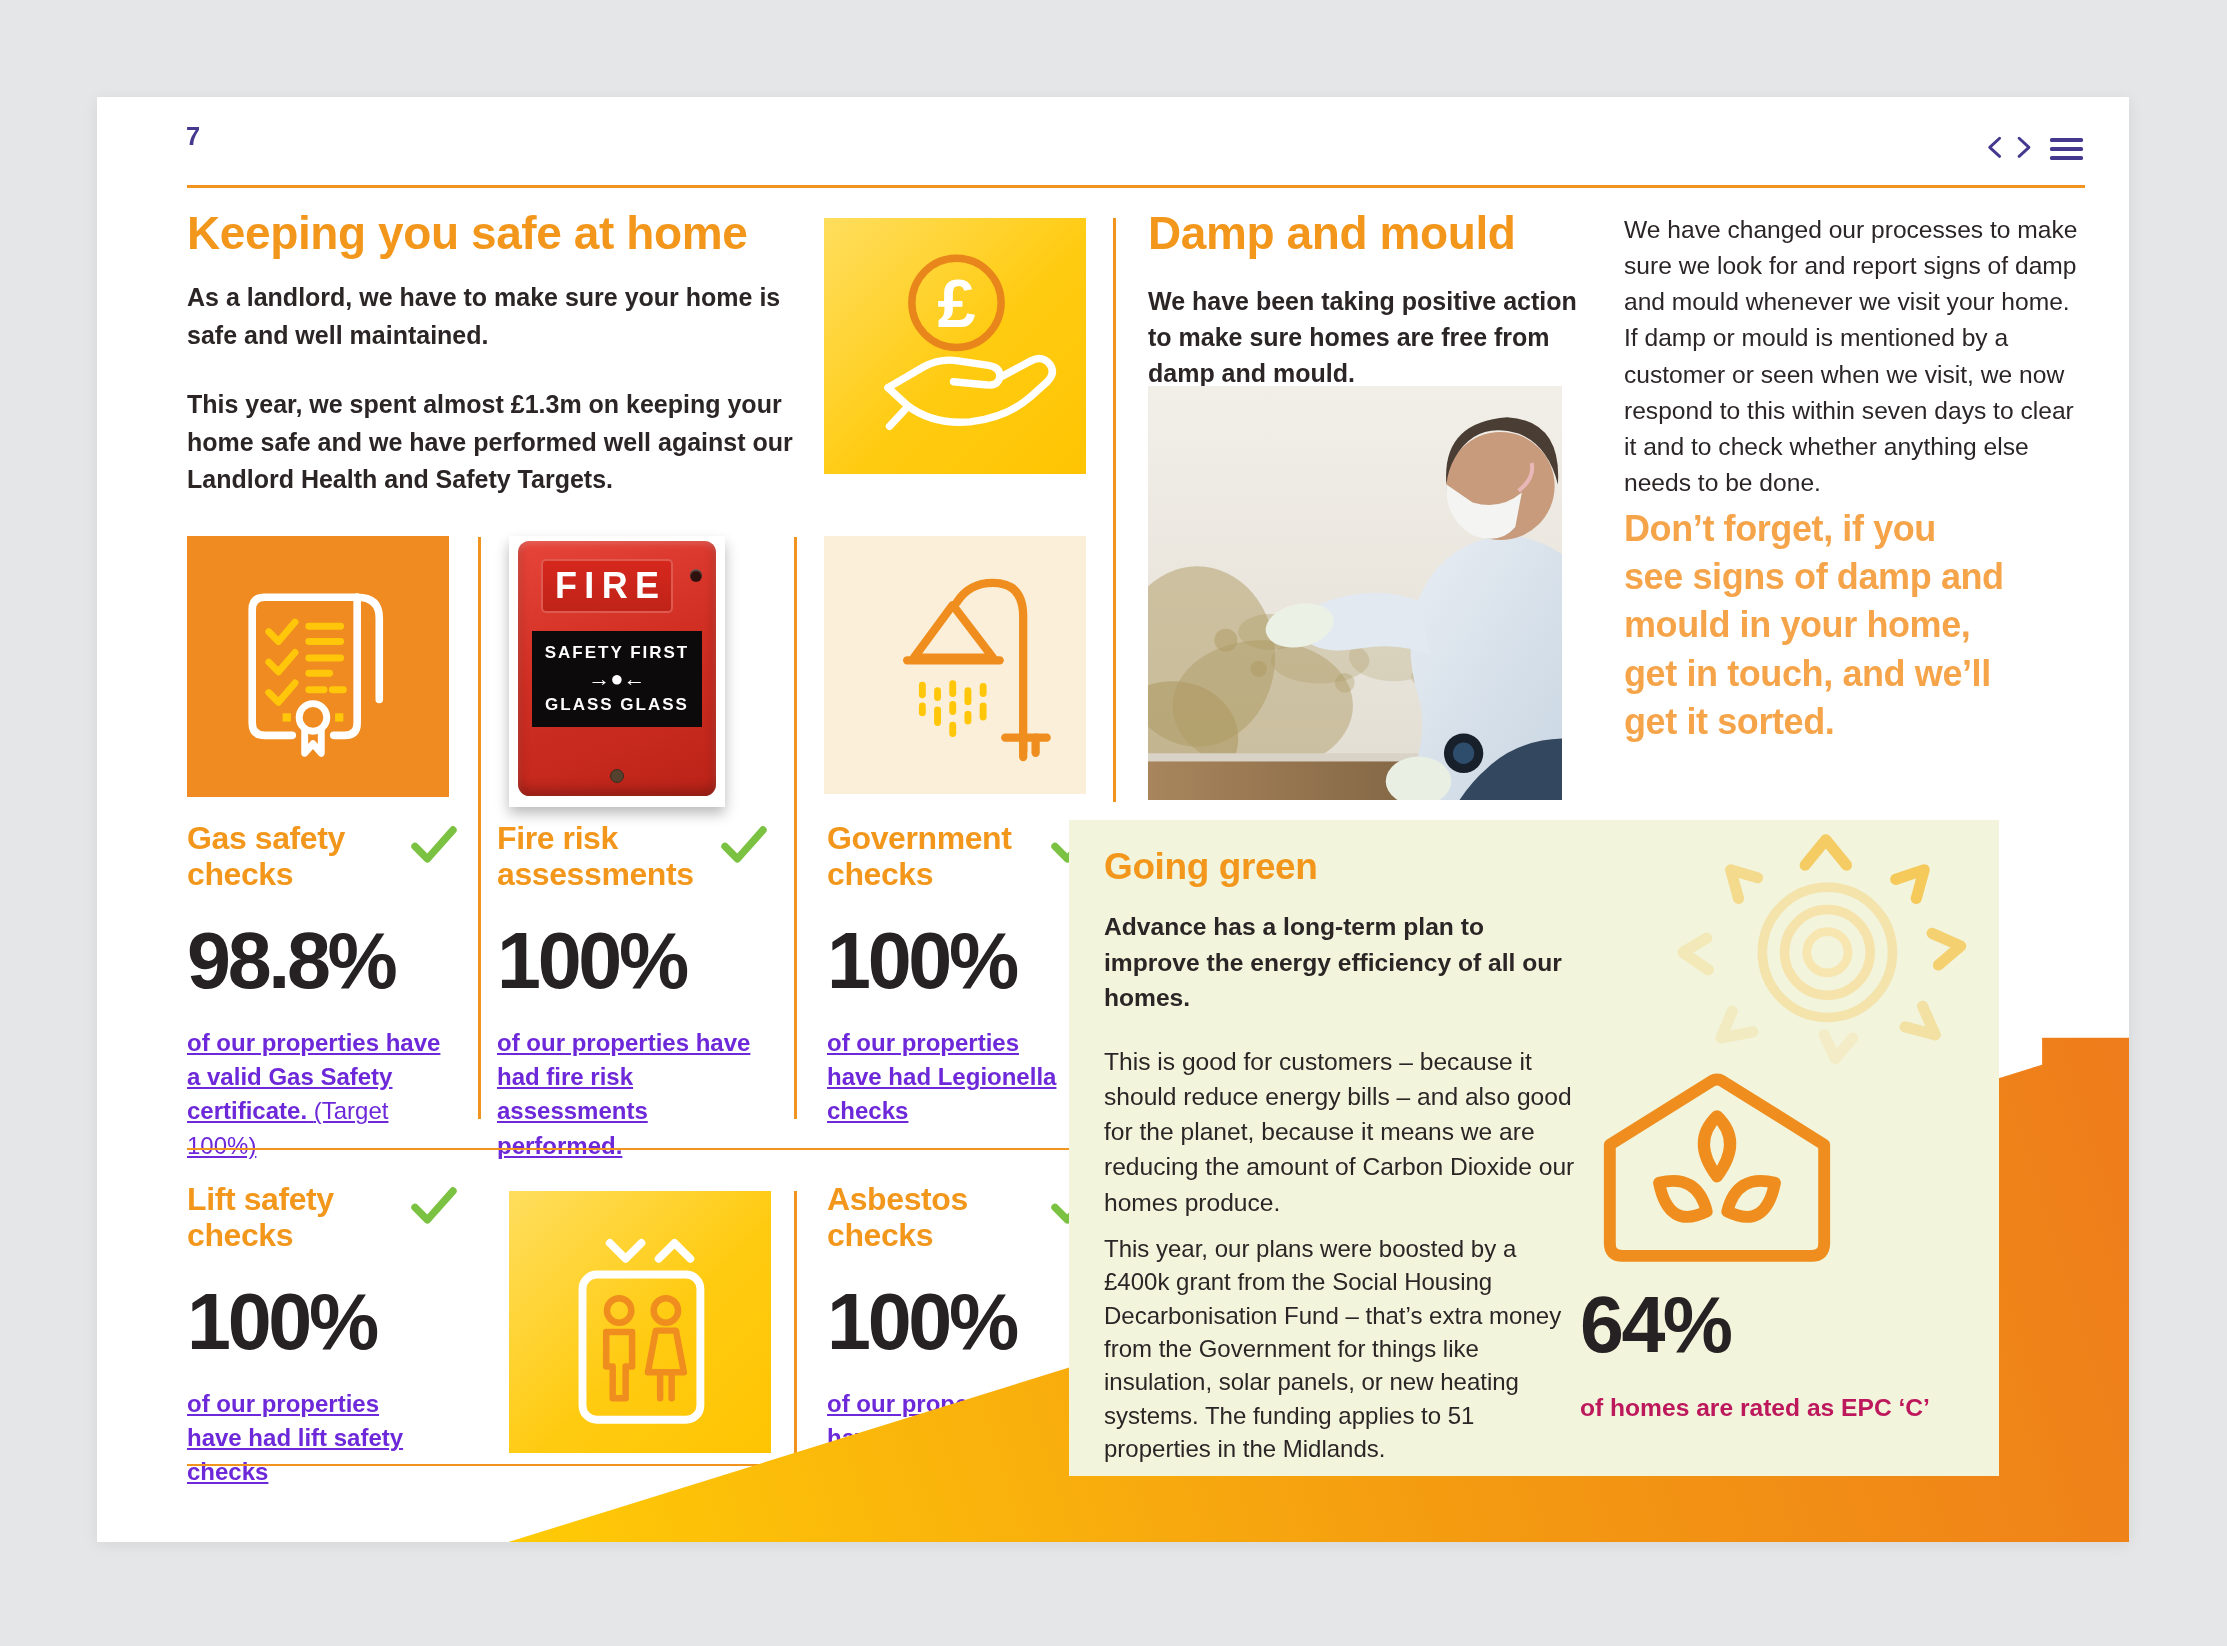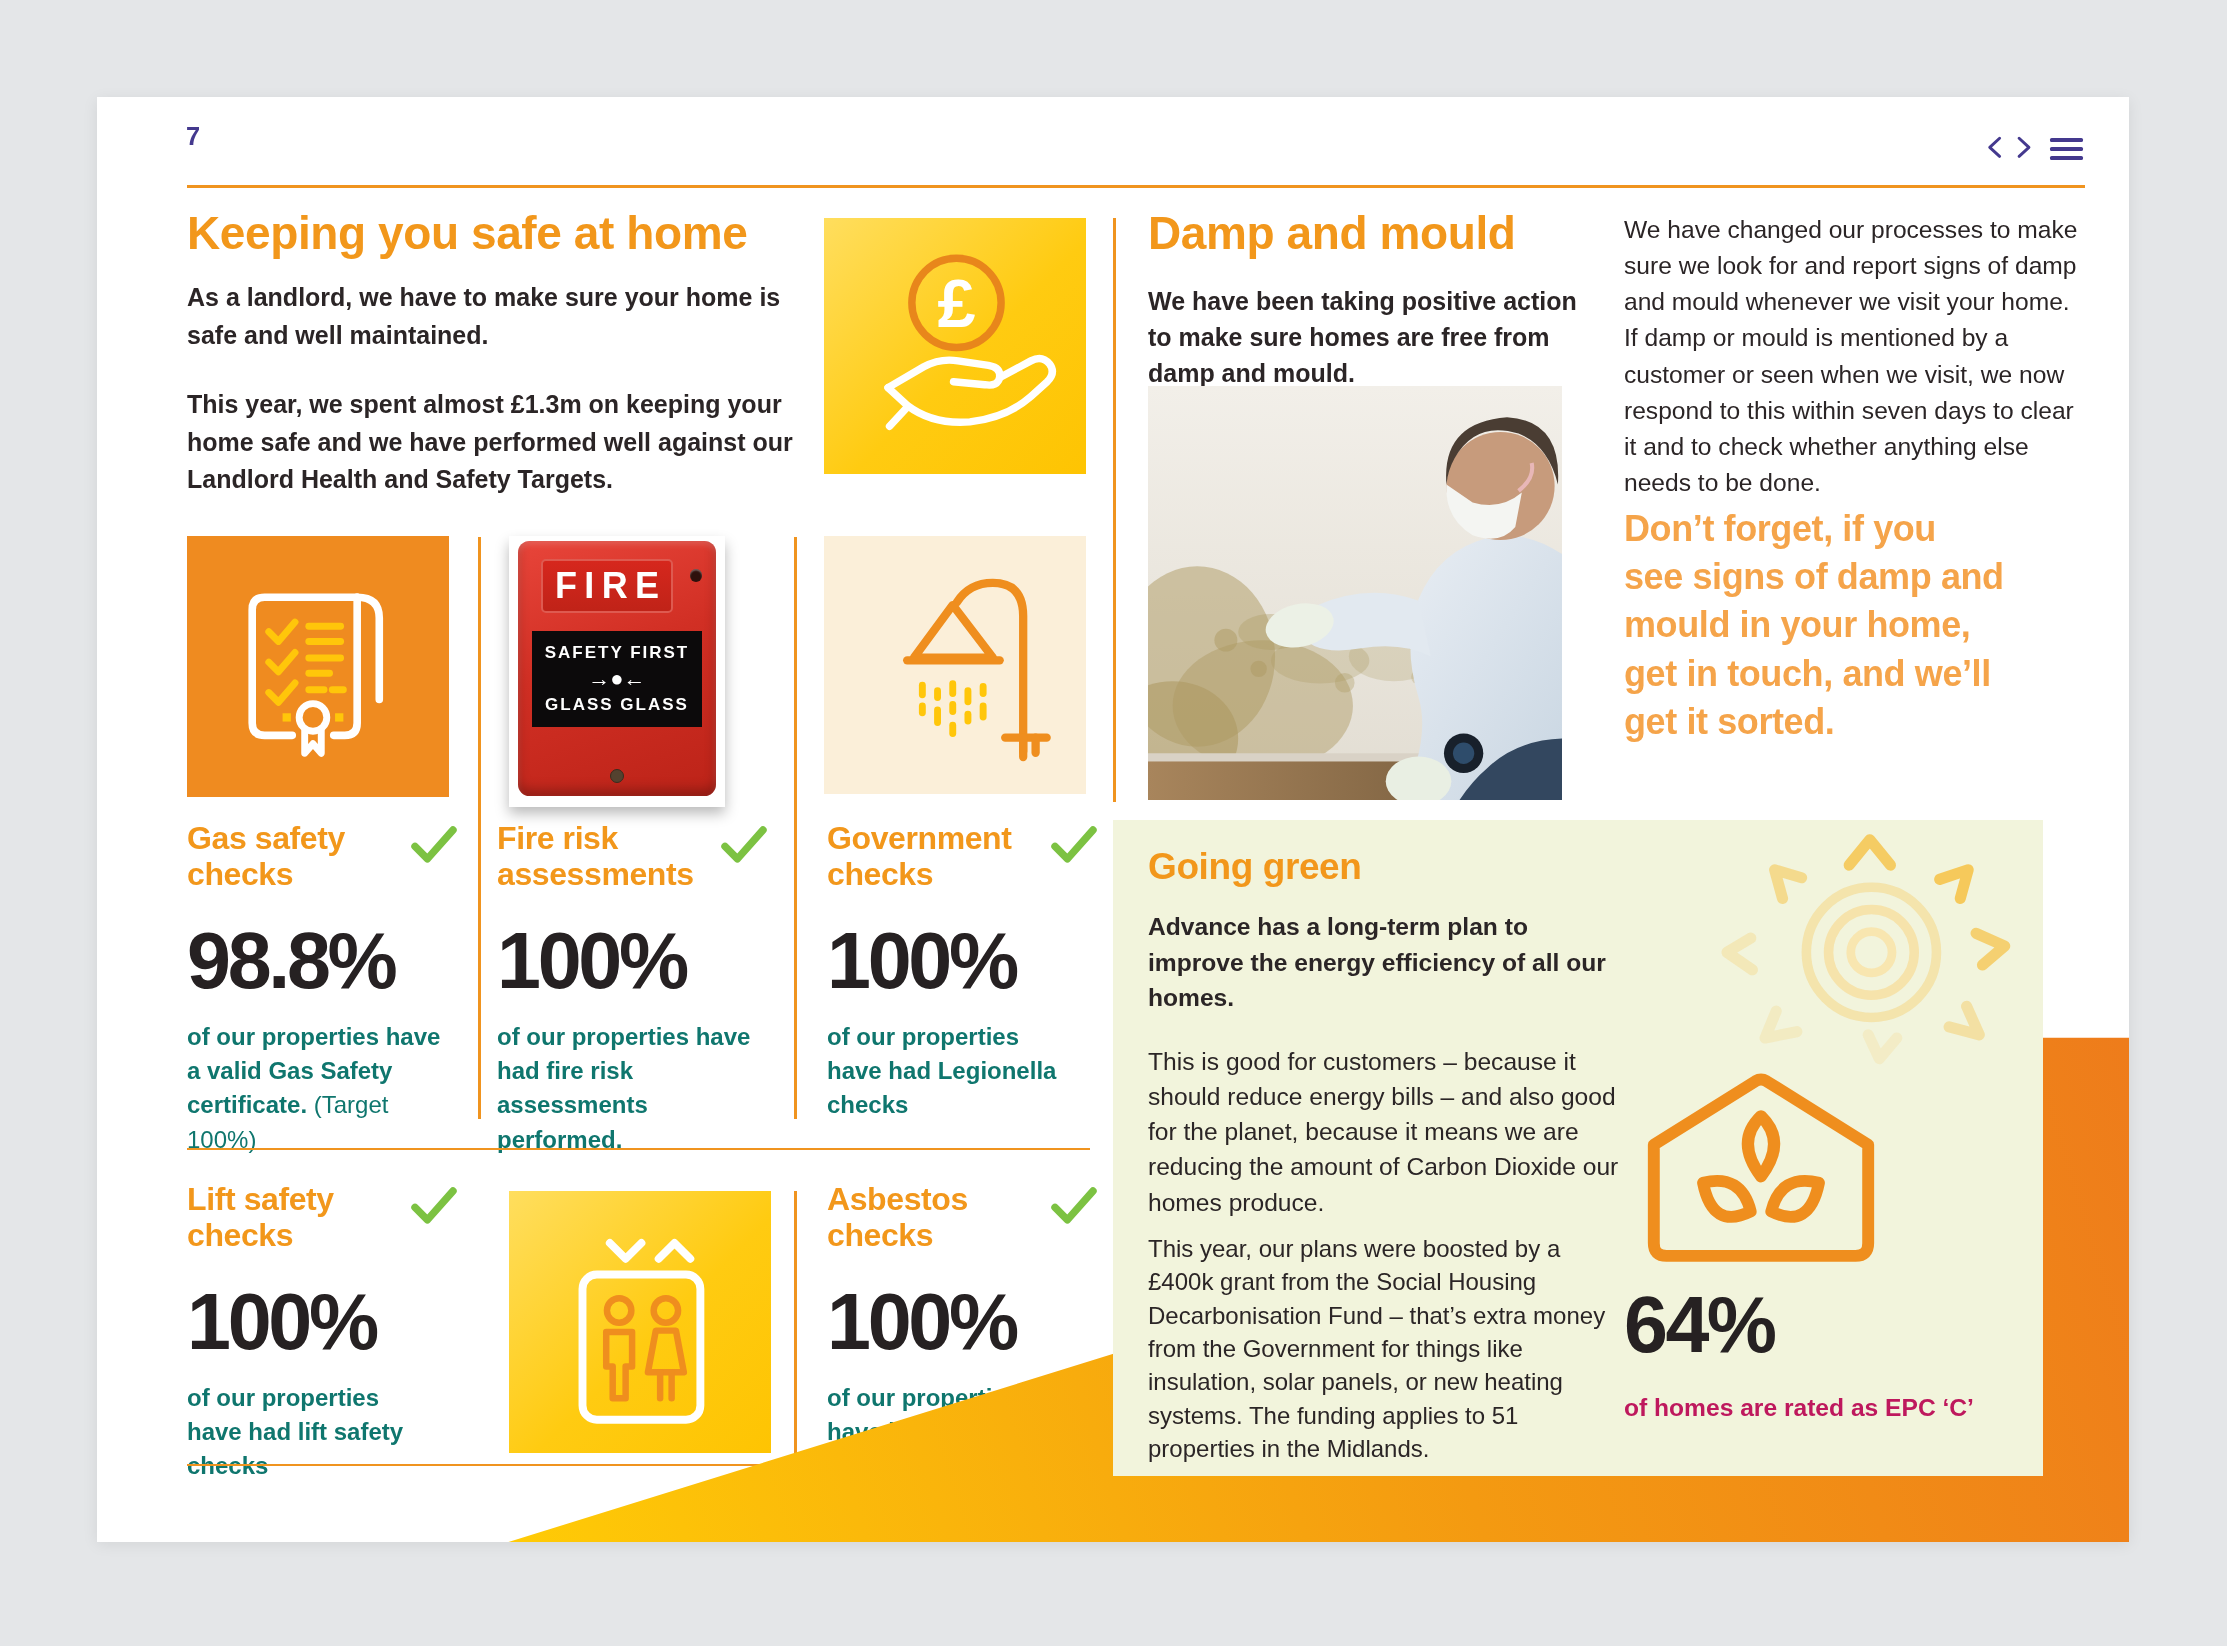--- a/index.html
+++ b/index.html
@@ -25,37 +25,37 @@
   .tile { position:absolute; display:flex; align-items:center; justify-content:center; }
   .tile-yellow { background:linear-gradient(135deg,#FFDE5E 0%,#FFCB11 55%,#FEC402 100%); }
   .tile-orange { background:#EF8B20; }
   .tile-cream { background:#FBEFD9; }
 
   
   .stat { position:absolute; width:271px; }
   .stat h3 { font-size:32px; font-weight:700; color:#F2971B; line-height:1.13; width:215px; letter-spacing:-0.4px; }
   .stat .check { position:absolute; left:223px; top:4.9px; }
   .stat .val { font-size:79px; font-weight:700; color:#262122; letter-spacing:-3.3px; margin-top:23px; }
-  .stat .desc { width:256px; font-size:24px; font-weight:700; line-height:1.42; margin-top:13px; color:#0f766e; }
+  .stat .desc { width:256px; font-size:24px; font-weight:700; line-height:1.42; margin-top:19px; color:#6d28d9;text-decoration:underline; }
   .stat .desc .note { font-weight:400; }
 
   
   .photo { position:absolute; overflow:hidden; }
 
   
   .fire-photo { position:absolute; background:#fff; box-shadow:0 6.6px 13px rgba(0,0,0,.28); }
   .fire-box { position:absolute; left:4%; top:2%; width:92%; height:94%; background:linear-gradient(160deg,#E8453A 0%,#D12F24 45%,#BC2318 100%); border-radius:11.5px; box-shadow:inset 0 -6.6px 11.5px rgba(0,0,0,.25), inset 0 3.3px 6.6px rgba(255,255,255,.18); }
   .fire-label { position:absolute; top:7%; left:12%; width:66%; height:21%; background:linear-gradient(#D6271D,#C02318); border:2.5px solid #DE5A50; border-radius:4.9px; color:#fff; font-size:36px; font-weight:700; letter-spacing:7.4px; display:flex; align-items:center; justify-content:center; text-indent:7.4px; }
   .fire-led { position:absolute; top:11%; right:7%; width:12.3px; height:12.3px; border-radius:50%; background:#2E100C; box-shadow:inset 0 1.6px 1.6px rgba(255,255,255,.35); }
   .fire-glass { position:absolute; top:35%; left:7%; width:86%; height:38%; background:#0C0A0B; color:#fff; display:flex; flex-direction:column; align-items:center; justify-content:center; gap:3.3px; font-size:17px; font-weight:700; letter-spacing:2px; }
   .fire-arrows { font-size:22px; letter-spacing:0; }
   .fire-screw { position:absolute; bottom:5%; left:50%; transform:translateX(-50%); width:14px; height:14px; background:#54422F; border:1.6px solid #3A2B1E; border-radius:50%; }
 
   
-  .gg-panel { position:absolute; left:1016px; top:723px; width:930px; height:656px; background:#F2F4DC; z-index:3; }
+  .gg-panel { position:absolute; left:972px; top:723px; width:930px; height:656px; background:#F2F4DC; z-index:3; }
   .gg-panel .h1 { left:35px; top:26px; font-size:37px; }
   .gg-lead { position:absolute; left:35px; top:89px; width:471px; font-size:24.6px; font-weight:700; line-height:1.45; }
   .gg-p1 { position:absolute; left:35px; top:224px; width:480px; font-size:24.6px; font-weight:400; line-height:1.43; }
   .gg-p2 { position:absolute; left:35px; top:412px; width:463px; font-size:24px; font-weight:400; line-height:1.39; }
   .gg-val { position:absolute; left:511px; top:459px; font-size:79px; font-weight:700; letter-spacing:-2.5px; color:#262122; }
   .gg-desc { position:absolute; left:511px; top:574px; font-size:24.6px; font-weight:700; color:#be185d; }
 
   .orange-shape { position:absolute; left:0; top:0; width:100%; height:100%; z-index:2; pointer-events:none; }
   svg { display:block; }
 </style>

